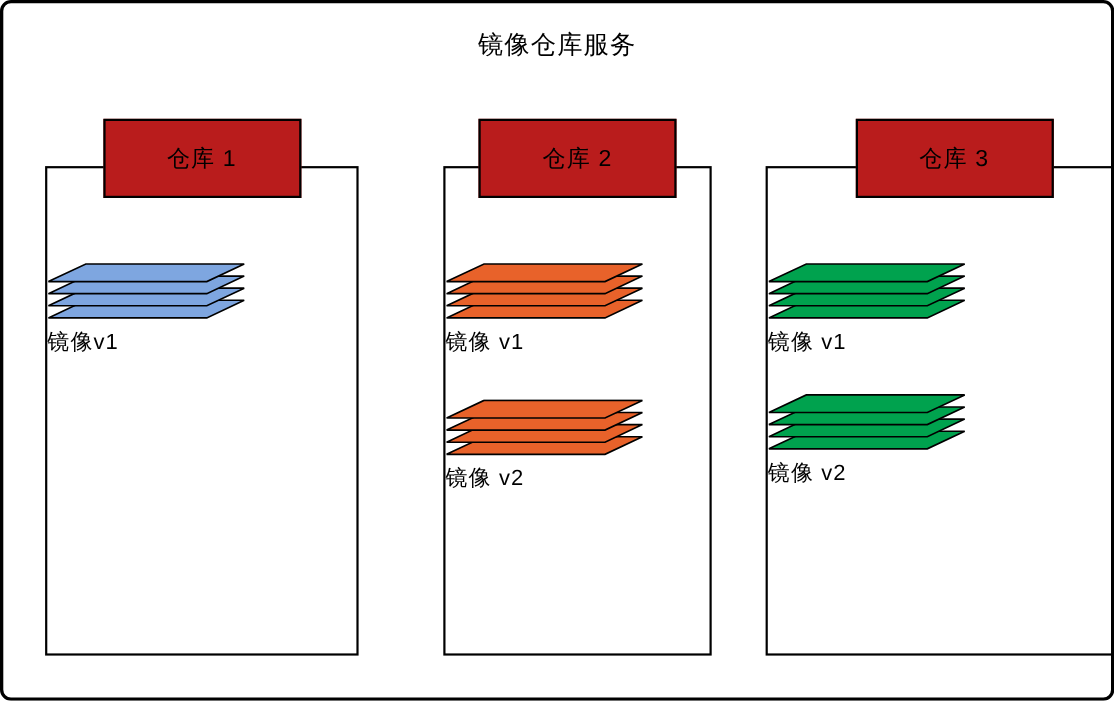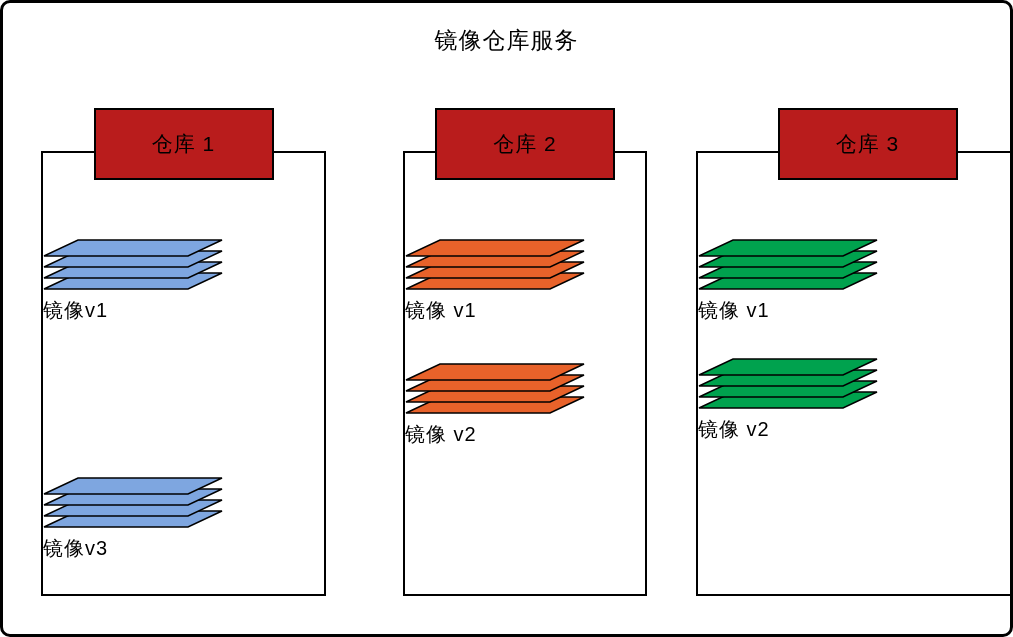--- a/index.html
+++ b/index.html
@@ -80,29 +80,20 @@
       <svg class="stack" width="180" height="52" viewBox="0 0 180 52">
         <path d="M35 34 L179 34 L145 50 L1 50 Z" stroke="#000" stroke-width="1.5" fill="#7EA6E0"></path>
         <path d="M35 23 L179 23 L145 39 L1 39 Z" stroke="#000" stroke-width="1.5" fill="#7EA6E0"></path>
         <path d="M35 12 L179 12 L145 28 L1 28 Z" stroke="#000" stroke-width="1.5" fill="#7EA6E0"></path>
         <path d="M35 1  L179 1  L145 17 L1 17 Z" stroke="#000" stroke-width="1.5" fill="#7EA6E0"></path>
       </svg>
       <div class="img-label">镜像v1</div>
     </div>
 
 
-    <div class="group" style="top:324px;">
-      <svg class="stack" width="180" height="52" viewBox="0 0 180 52">
-        <path d="M35 34 L179 34 L145 50 L1 50 Z" stroke="#000" stroke-width="1.5" fill="#7EA6E0"></path>
-        <path d="M35 23 L179 23 L145 39 L1 39 Z" stroke="#000" stroke-width="1.5" fill="#7EA6E0"></path>
-        <path d="M35 12 L179 12 L145 28 L1 28 Z" stroke="#000" stroke-width="1.5" fill="#7EA6E0"></path>
-        <path d="M35 1  L179 1  L145 17 L1 17 Z" stroke="#000" stroke-width="1.5" fill="#7EA6E0"></path>
-      </svg>
-      <div class="img-label">镜像v3</div>
-    </div>
   </div>
 
   <div class="repo" style="left:360px; width:244px;margin-left:40px;">
     <div class="repo-label">
       <span>仓库 2</span>
     </div>
 
     <div class="group" style="top:86px;">
       <svg class="stack" width="180" height="52" viewBox="0 0 180 52">
         <path d="M35 34 L179 34 L145 50 L1 50 Z" stroke="#000" stroke-width="1.5" fill="#E8622A"></path>

